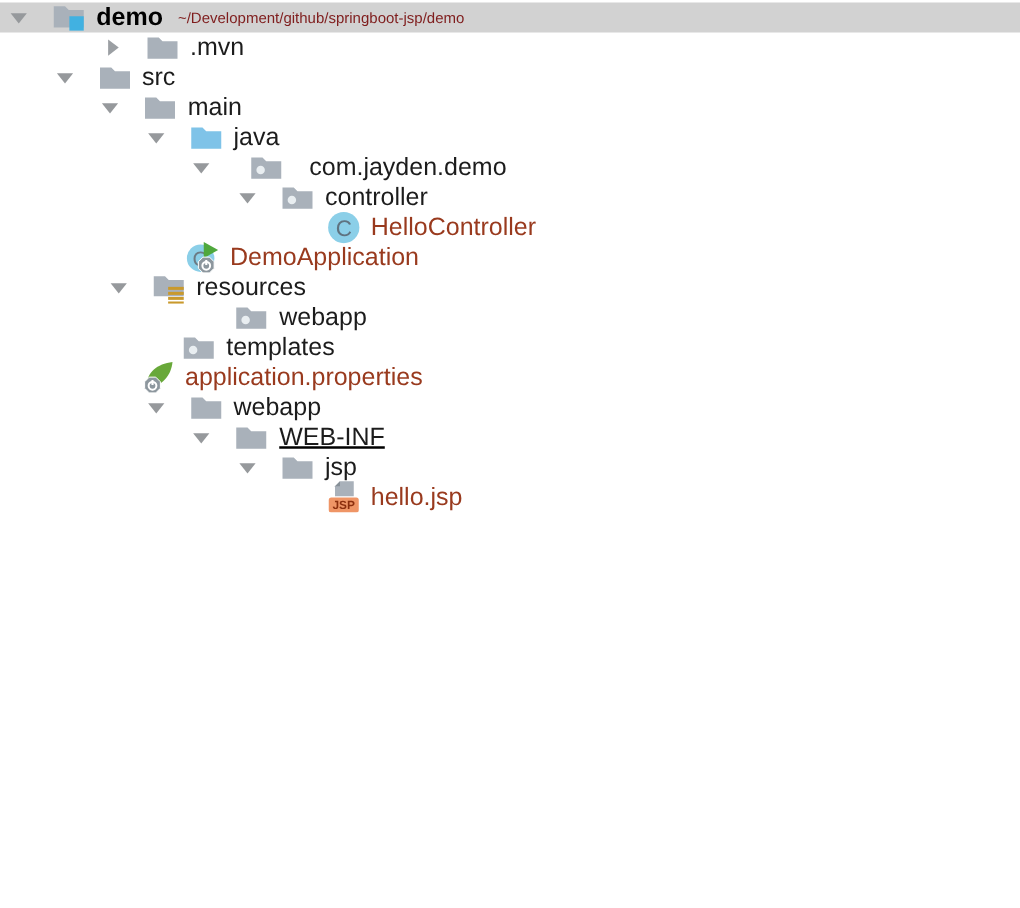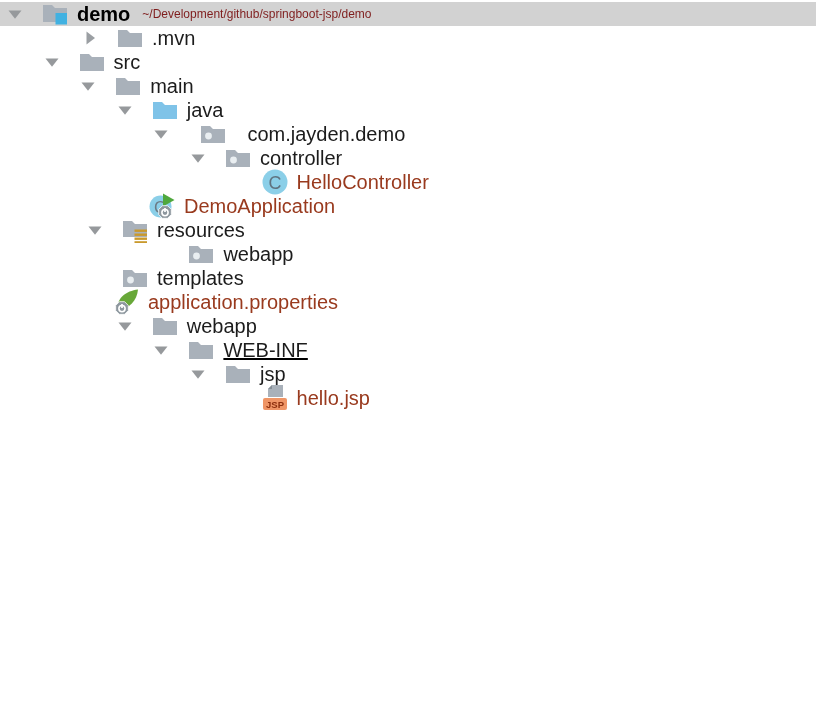--- a/index.html
+++ b/index.html
@@ -233,21 +233,21 @@
   </div>
     <div class="row" style="padding-left: 154.4px;">
     <span class="arrow-box"></span>
     <span class="icon-box">
         <svg viewBox="0 0 26 26">
           <use href="#icon-package-folder"></use>
         </svg>
       </span>
     <span class="label">webapp</span>
   </div>
-    <div class="row" style="padding-left: 88px;">
+    <div class="row" style="padding-left: 112px;">
     <span class="arrow-box"></span>
     <span class="icon-box">
         <svg viewBox="0 0 26 26">
           <use href="#icon-package-folder"></use>
         </svg>
       </span>
     <span class="label">templates</span>
   </div>
     <div class="row" style="padding-left: 79px;">
     <span class="arrow-box"></span>

